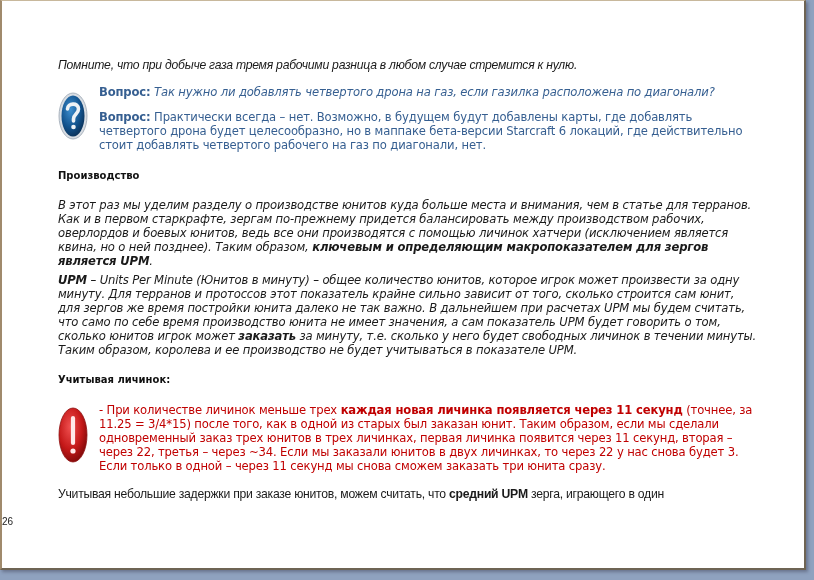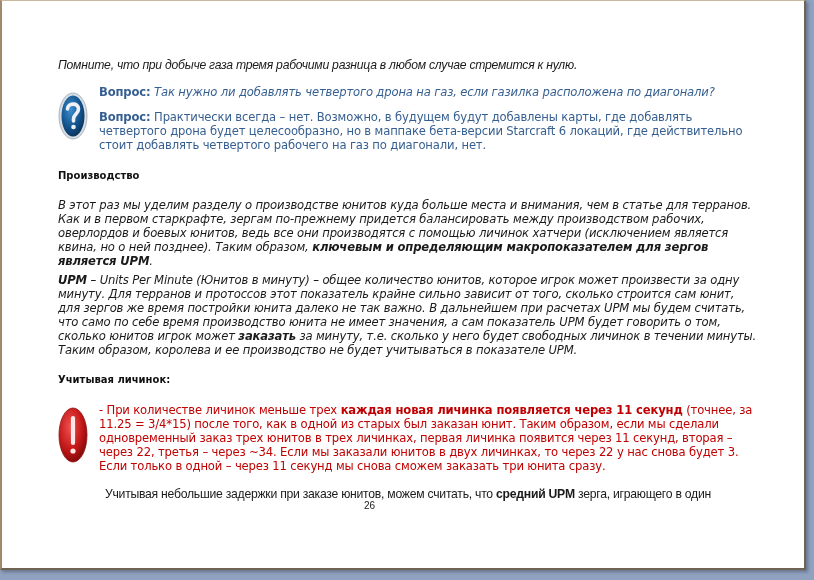--- a/index.html
+++ b/index.html
@@ -34,23 +34,23 @@
   .q-label, .a-label { color: #365f91; font-weight: bold; }
   .q-text { color: #365f91; font-style: italic; }
   .a-text { color: #365f91; }
   .q-line { margin-top: 0; }
   .a-block { margin-top: 11px; }
   h3 { margin: 10px 0 0 0; font-size: 10px; font-weight: bold; line-height: 14px; color: #111; }
   .para { margin-top: 15px; font-style: italic; }
   .para2 { margin-top: 5px; }
   .warn { position: relative; margin-top: 16px; padding-left: 41px; color: #c00000; }
   .warn-icon { position: absolute; left: 0; top: 4px; width: 30px; height: 56px; }
-  .final { margin-top: 14px; text-align: center; }
+  .final { margin-top: 14px; }
   .pagenum {
-    position: absolute; left: 0; width: 735px; top: 499px; text-align: center;
+    position: absolute; left: 0; width: 735px; top: 515px; 
     font-size: 10px; color: #222; font-family: "Liberation Sans", sans-serif;
   }
   b { font-weight: bold; }
 </style>
 </head>
 <body>
 
 <div class="page">
   <div class="content">
 

